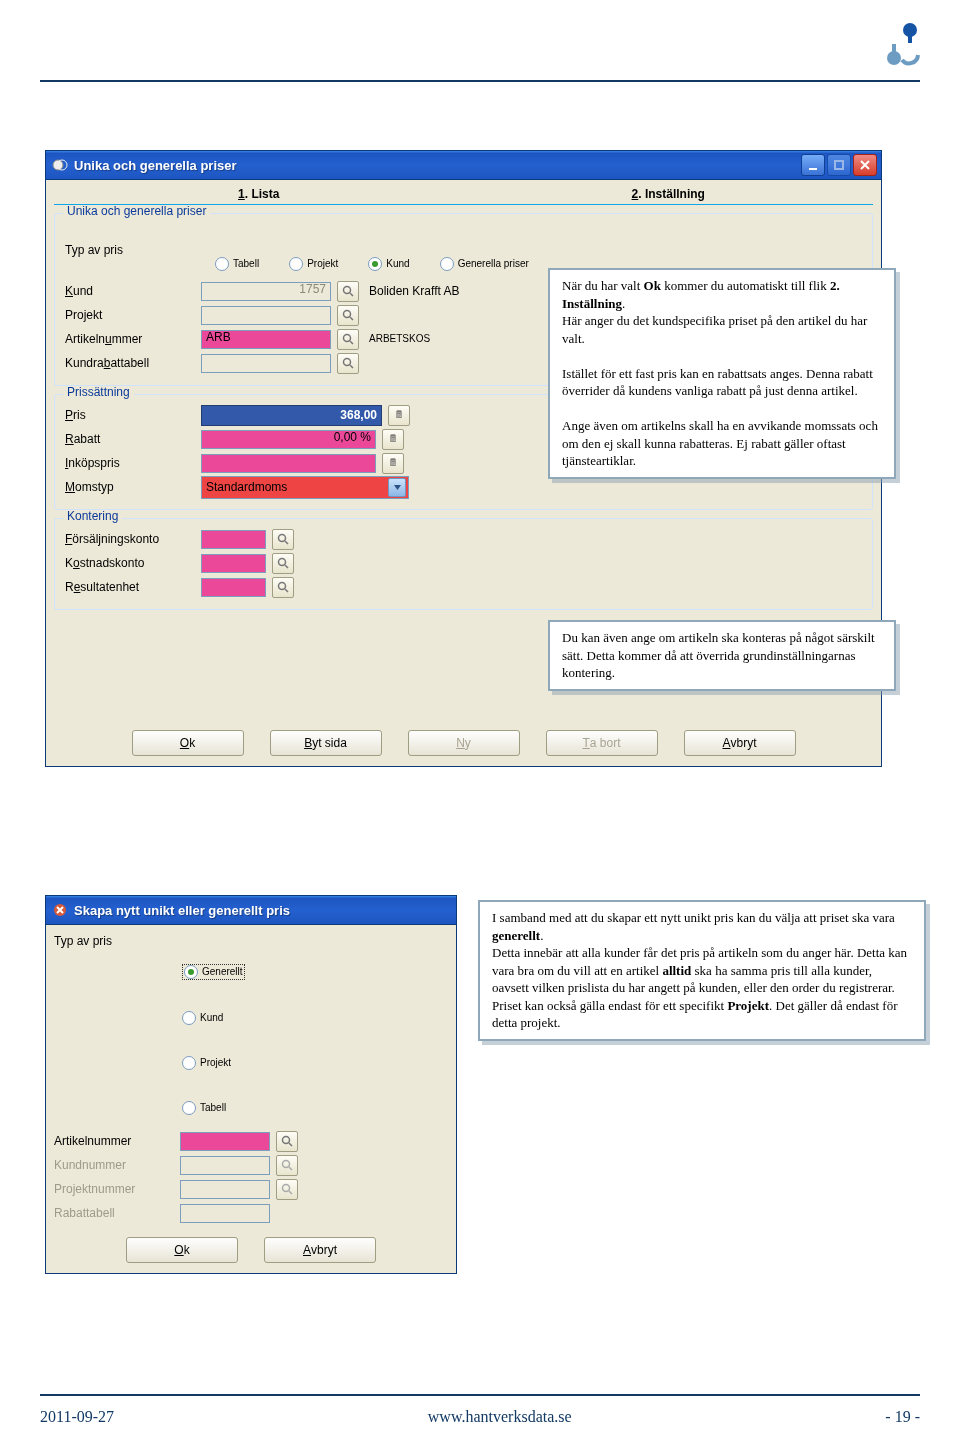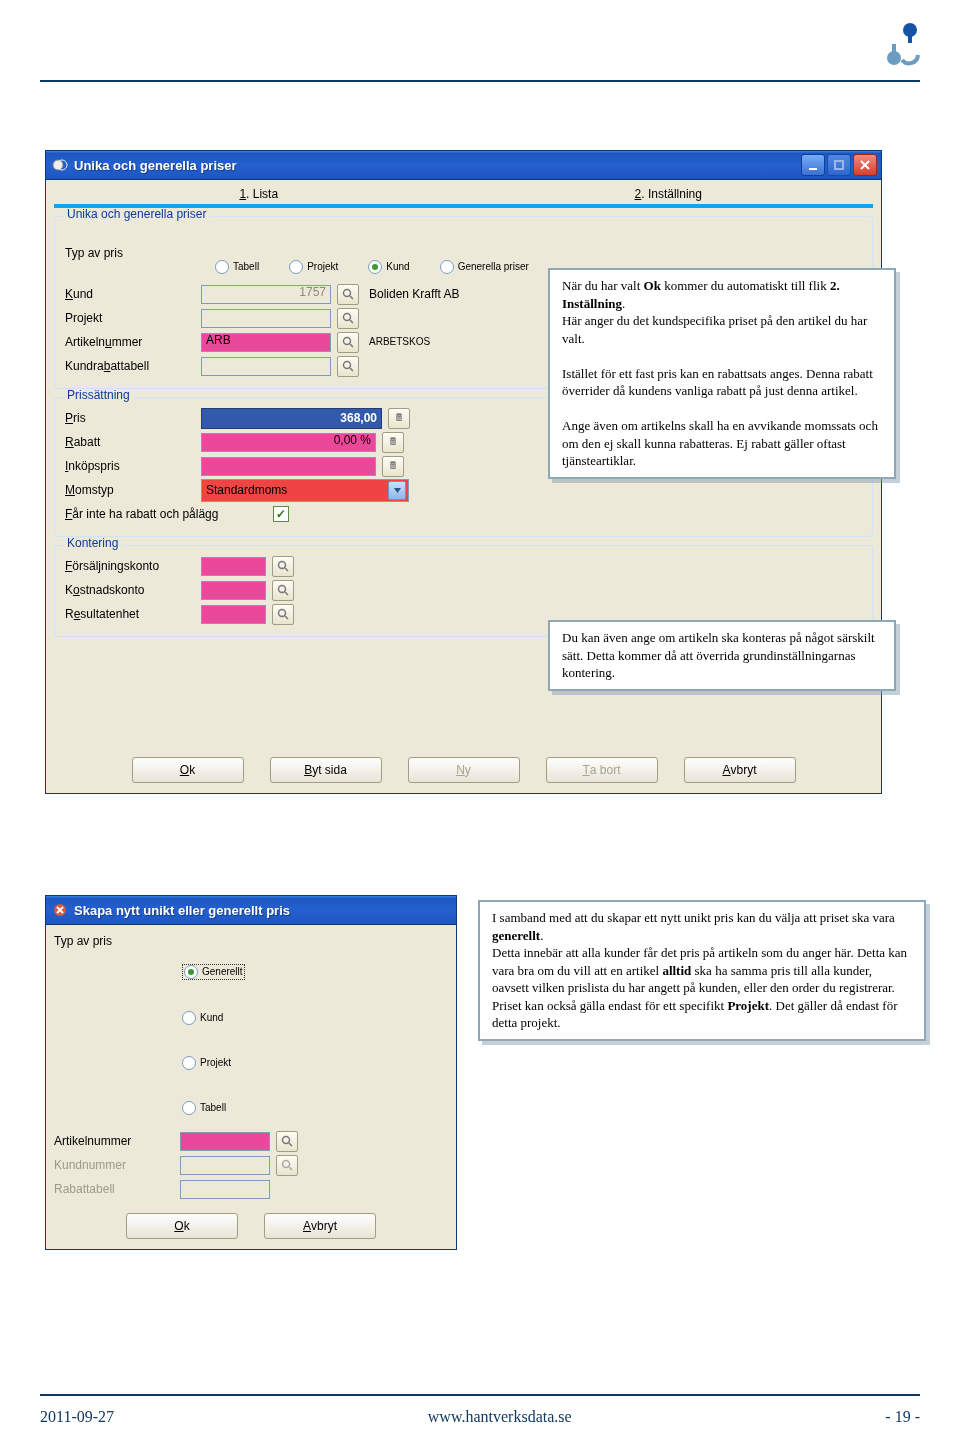--- a/index.html
+++ b/index.html
@@ -56,21 +56,21 @@
   .title-icon{width:16px;height:16px;}
   .win-btns{display:flex;gap:2px;}
   .win-btn{
     width:22px;height:20px;border:1px solid #0f3f93;border-radius:3px;
     background:linear-gradient(180deg,#76adf8,#3a72d6);
     display:flex;align-items:center;justify-content:center;color:#fff;
   }
   .win-btn.close{background:linear-gradient(180deg,#f08b84,#d63e2a);border-color:#a2231a;}
   .win-btn svg{width:12px;height:12px;}
   .win-body{padding:2px 8px 10px 8px; line-height:1;}
-  .tabbar{display:flex; border-bottom:4px solid #0ea5e9; margin-top:2px;}
+  .tabbar{display:flex; border-bottom:1px solid #0ea5e9; margin-top:2px;font-weight:bold;}
   .tabbar .tab{flex:1;text-align:center;padding:4px 0;font-size:12px;}
   .tabbar .tab .u{text-decoration:underline;}
   .groupbox{
     border:1px solid #cfe3ff;
     border-radius:3px;
     padding:8px 10px 10px 10px;
     margin-top:8px;
     position:relative;
   }
   .group-legend{
@@ -279,24 +279,20 @@
           <span class="label"><span class="u">M</span>omstyp</span>
           <div class="select" style="width:200px">
             <span>Standardmoms</span>
             <span class="arrow">
                 <svg width="9" height="9" viewBox="0 0 9 9">
                   <path d="M1 2 L4.5 7 L8 2 Z" fill="#2c5185"></path>
                 </svg>
               </span>
           </div>
         </div>
-        <div class="form-row">
-          <span class="label" style="width:200px"><span class="u">F</span>år inte ha rabatt och pålägg</span>
-          <span class="checkbox checked"></span>
-        </div>
       </div>
 
       <div class="groupbox">
         <div class="group-legend">Kontering</div>
         <div class="form-row">
           <span class="label"><span class="u">F</span>örsäljningskonto</span>
           <div class="text-input" style="width:65px"></div>
           <div class="lookup-btn">
               <svg width="12" height="12" viewBox="0 0 12 12">
                 <circle cx="5" cy="5" r="3.5" fill="none" stroke="#777" stroke-width="1.5"></circle>
@@ -385,20 +381,30 @@
         <span class="label disabled-text" style="width:120px">Kundnummer</span>
         <div class="text-input ro" style="width:90px"></div>
         <div class="lookup-btn">
             <svg width="12" height="12" viewBox="0 0 12 12">
               <circle cx="5" cy="5" r="3.5" fill="none" stroke="#aaa" stroke-width="1.5"></circle>
               <line x1="8" y1="8" x2="11" y2="11" stroke="#aaa" stroke-width="1.5"></line>
             </svg>
           </div>
       </div>
       <div class="form-row">
+        <span class="label disabled-text" style="width:120px">Projektnummer</span>
+        <div class="text-input ro" style="width:90px"></div>
+        <div class="lookup-btn">
+            <svg width="12" height="12" viewBox="0 0 12 12">
+              <circle cx="5" cy="5" r="3.5" fill="none" stroke="#aaa" stroke-width="1.5"></circle>
+              <line x1="8" y1="8" x2="11" y2="11" stroke="#aaa" stroke-width="1.5"></line>
+            </svg>
+          </div>
+      </div>
+      <div class="form-row">
         <span class="label disabled-text" style="width:120px">Rabattabell</span>
         <div class="text-input ro" style="width:90px"></div>
       </div>
       <div class="button-row" style="margin-top:12px;gap:26px;">
         <div class="btn"><span class="u">O</span>k</div>
         <div class="btn"><span class="u">A</span>vbryt</div>
       </div>
     </div>
   </div>
 

